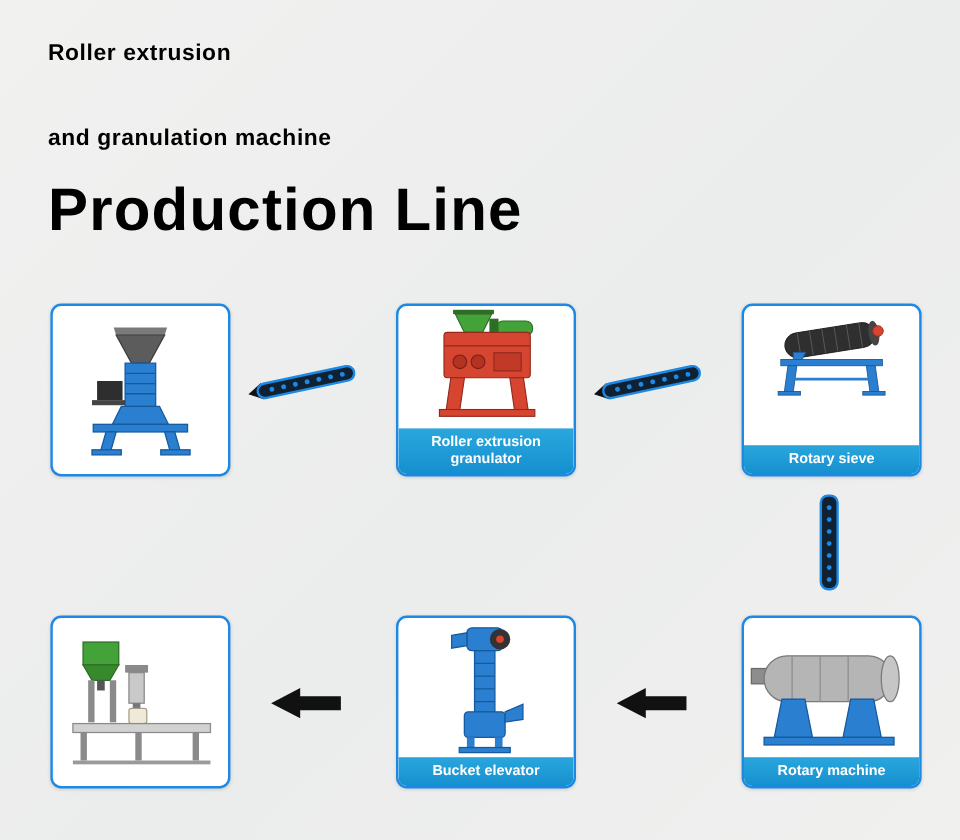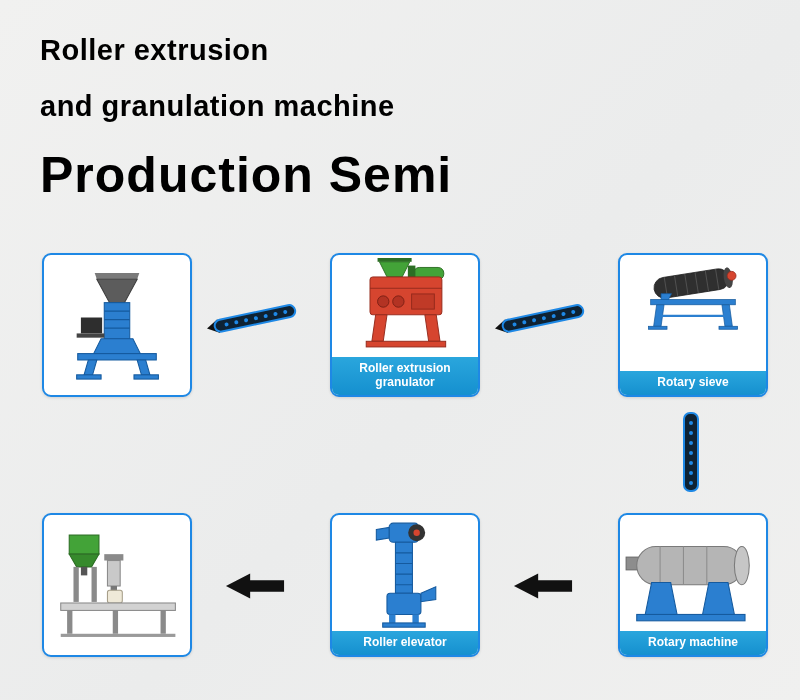--- a/index.html
+++ b/index.html
@@ -11,23 +11,23 @@
     position:relative;
     width:800px;height:700px;
     margin:0 auto;
     background:linear-gradient(135deg,#f1f1f0 0%,#ebecec 55%,#f0f0ef 100%);
     overflow:hidden;
   }
   .title-line{
     position:absolute;left:40px;
     color:#000;font-weight:bold;white-space:nowrap;
   }
-  .t-small{font-size:29px;letter-spacing:0.5px;}
+  .t-small{font-size:19px;letter-spacing:0.5px;}
   #title1{top:34px;}
-  #title2{top:90px;}
+  #title2{top:105px;}
   #title3{top:146px;font-size:50px;letter-spacing:1px;}
   .card{
     position:absolute;
     width:146px;height:140px;
     background:#ffffff;
     border:2px solid #1e88e5;
     border-radius:9px;
     overflow:hidden;
     display:flex;flex-direction:column;
     box-shadow:0 1px 3px rgba(0,0,0,0.12);
@@ -57,21 +57,21 @@
   #arrow2{left:512px;top:570px;width:62px;height:32px;}
   .connector svg{width:100%;height:100%;display:block;}
 </style>
 </head>
 <body>
 
 <div class="canvas">
 
   <div class="title-line t-small" id="title1">Roller extrusion</div>
   <div class="title-line t-small" id="title2">and granulation machine</div>
-  <div class="title-line" id="title3">Production Semi</div>
+  <div class="title-line" id="title3">Production Line</div>
 
   <div class="card" id="card1">
     <div class="card-body">
       <svg viewBox="0 0 130 104">
         <polygon points="44,2 86,2 84,8 46,8" fill="#7a7a7a"></polygon>
         <polygon points="46,8 84,8 72,30 58,30" fill="#5c5c5c" stroke="#3f3f3f" stroke-width="1"></polygon>
         <rect x="53" y="30" width="24" height="34" fill="#2b7fd0" stroke="#155a9e"></rect>
         <line x1="53" y1="38" x2="77" y2="38" stroke="#155a9e"></line>
         <line x1="53" y1="46" x2="77" y2="46" stroke="#155a9e"></line>
         <line x1="53" y1="54" x2="77" y2="54" stroke="#155a9e"></line>
@@ -166,21 +166,21 @@
         <line x1="56" y1="42" x2="72" y2="42" stroke="#155a9e"></line>
         <line x1="56" y1="52" x2="72" y2="52" stroke="#155a9e"></line>
         <line x1="56" y1="62" x2="72" y2="62" stroke="#155a9e"></line>
         <rect x="48" y="70" width="32" height="20" rx="3" fill="#2b7fd0" stroke="#155a9e"></rect>
         <polygon points="80,70 94,64 94,76 80,78" fill="#2b7fd0" stroke="#155a9e"></polygon>
         <rect x="50" y="90" width="6" height="8" fill="#2b7fd0"></rect>
         <rect x="72" y="90" width="6" height="8" fill="#2b7fd0"></rect>
         <rect x="44" y="98" width="40" height="4" fill="#2b7fd0" stroke="#155a9e"></rect>
       </svg>
     </div>
-    <div class="card-label">Roller elevator</div>
+    <div class="card-label">Bucket elevator</div>
   </div>
 
   <div class="card" id="card6">
     <div class="card-body">
       <svg viewBox="0 0 130 104">
         <rect x="2" y="36" width="12" height="12" fill="#8d8d8d" stroke="#6a6a6a"></rect>
         <rect x="12" y="26" width="100" height="36" rx="18" fill="#b5b5b5" stroke="#7a7a7a"></rect>
         <line x1="34" y1="26" x2="34" y2="62" stroke="#8d8d8d"></line>
         <line x1="56" y1="26" x2="56" y2="62" stroke="#8d8d8d"></line>
         <line x1="78" y1="26" x2="78" y2="62" stroke="#8d8d8d"></line>

